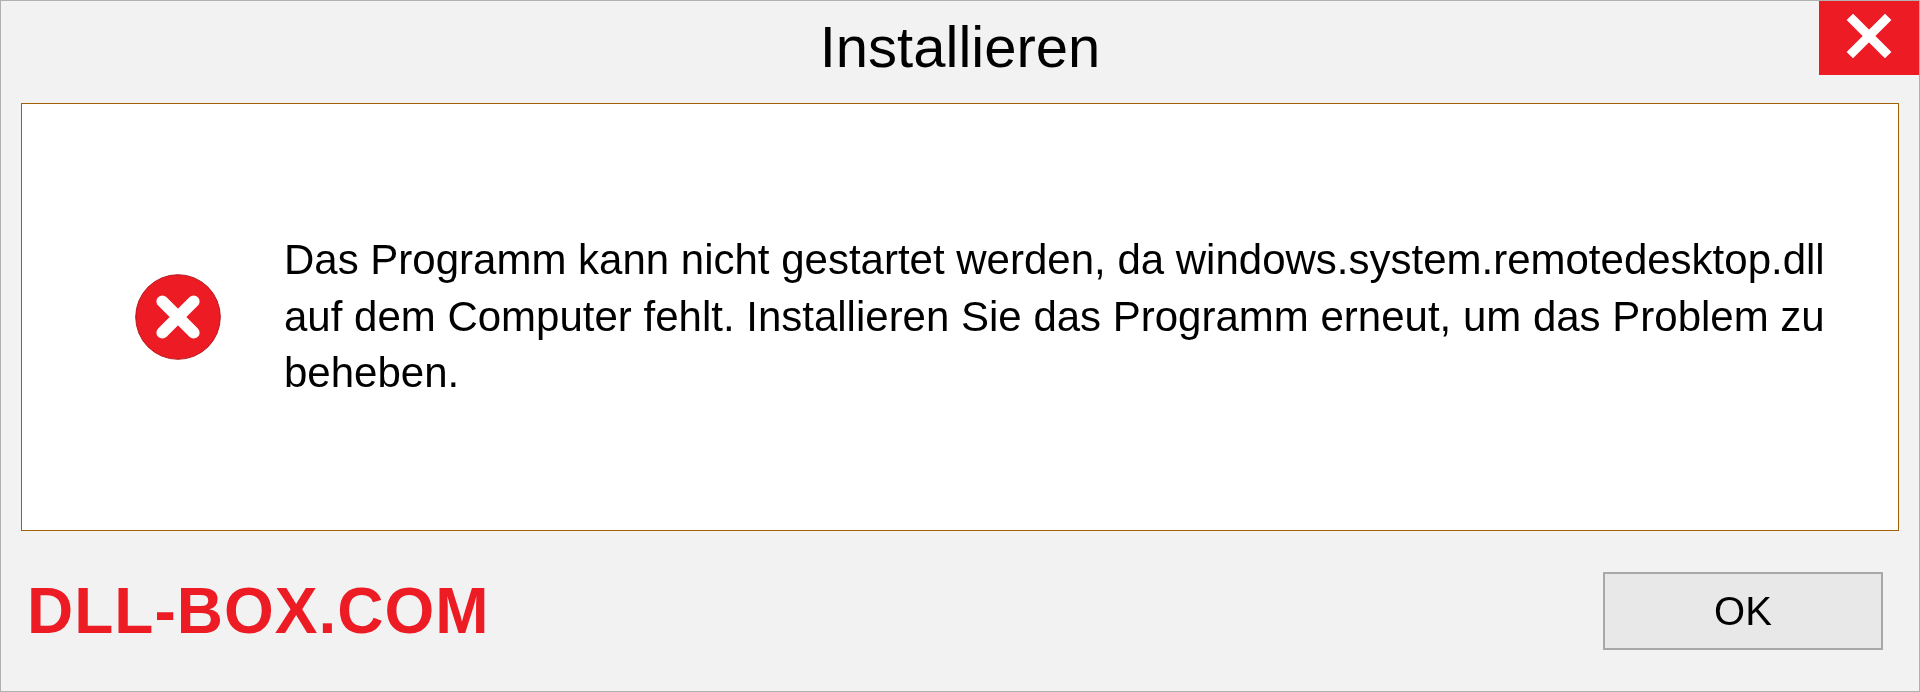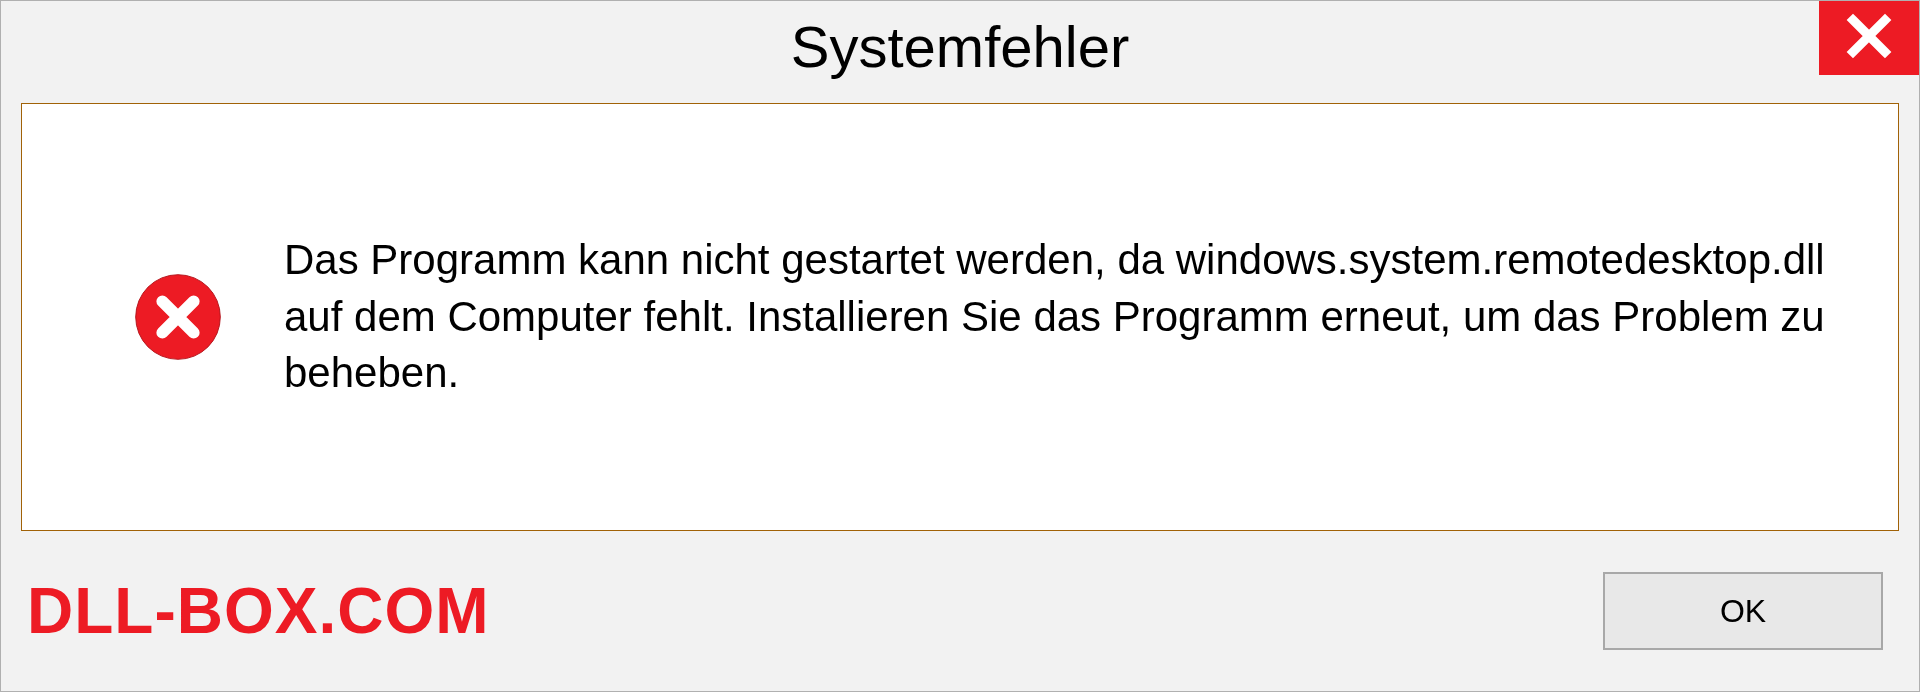--- a/index.html
+++ b/index.html
@@ -88,34 +88,34 @@
       font-weight: 900;
       color: #ed1b24;
       letter-spacing: 1px;
       font-family: Arial, Helvetica, sans-serif;
     }
     .ok-btn {
       width: 280px;
       height: 78px;
       background: #e8e8e8;
       border: 2px solid #a8a8a8;
-      font-size: 32px;
+      font-size: 40px;
       color: #000;
       display: flex;
       align-items: center;
       justify-content: center;
       cursor: pointer;
     }
   </style>
 </head>
 <body>
 
 <div class="dialog">
   <div class="titlebar">
-    <div class="title">Systemfehler</div>
+    <div class="title">Installieren</div>
     <div class="close-btn">
       <span>
         <svg viewBox="0 0 24 24">
           <path d="M4 4 L20 20 M20 4 L4 20" stroke="#ffffff" stroke-width="4.5" stroke-linecap="square" fill="none"></path>
         </svg>
       </span>
     </div>
   </div>
 
   <div class="content-area">

